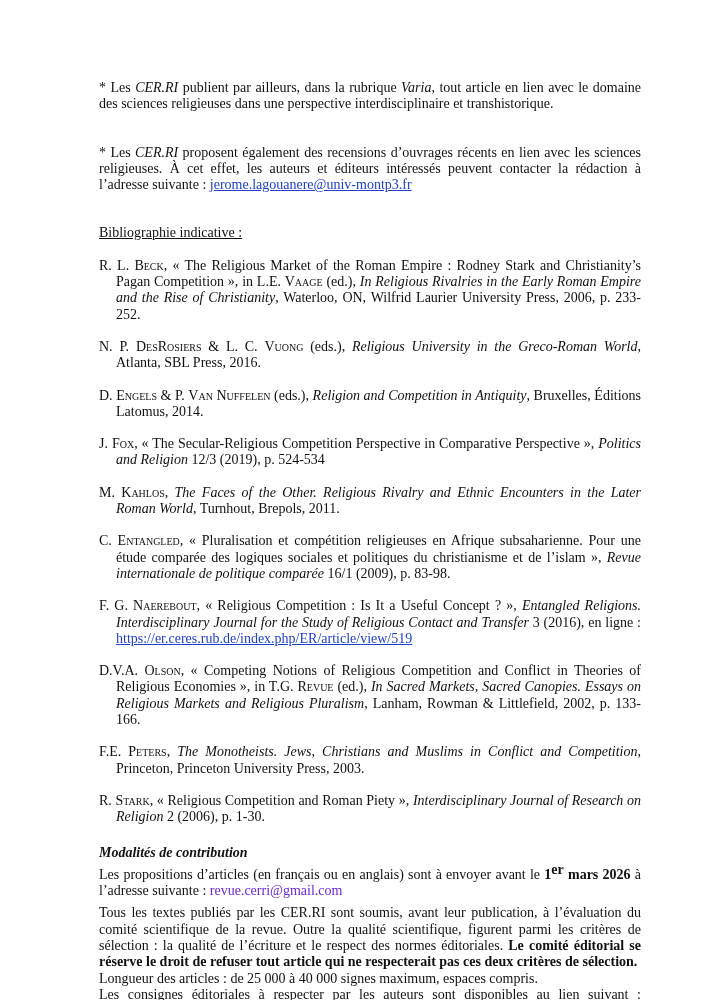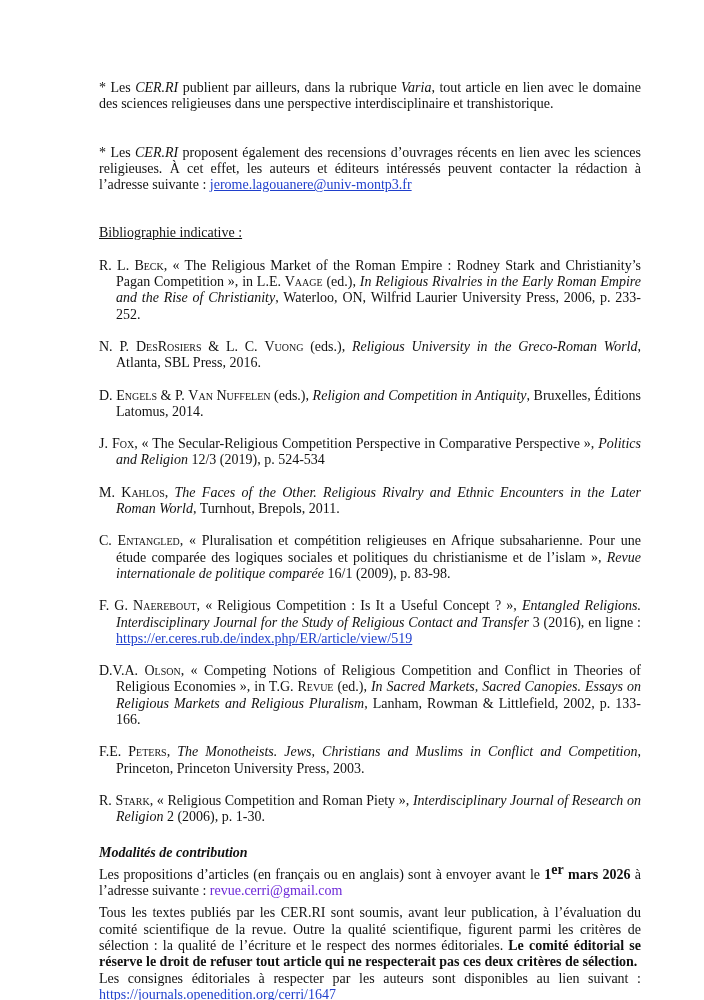--- a/index.html
+++ b/index.html
@@ -44,17 +44,18 @@
     <li><span>C. </span><span class="sc">Entangled</span><span>, « Pluralisation et compétition religieuses en Afrique subsaharienne. Pour une étude comparée des logiques sociales et politiques du christianisme et de l’islam », </span><i>Revue internationale de politique comparée</i><span> 16/1 (2009), p. 83-98.</span></li>
     <li><span>F. G. </span><span class="sc">Naerebout</span><span>, « Religious Competition : Is It a Useful Concept ? », </span><i>Entangled Religions. Interdisciplinary Journal for the Study of Religious Contact and Transfer</i><span> 3 (2016), en ligne : </span><a class="link">https://er.ceres.rub.de/index.php/ER/article/view/519</a></li>
     <li><span>D.V.A. </span><span class="sc">Olson</span><span>, « Competing Notions of Religious Competition and Conflict in Theories of Religious Economies », in T.G. </span><span class="sc">Revue</span><span> (ed.), </span><i>In Sacred Markets, Sacred Canopies. Essays on Religious Markets and Religious Pluralism</i><span>, Lanham, Rowman &amp; Littlefield, 2002, p. 133-166.</span></li>
     <li><span>F.E. </span><span class="sc">Peters</span><span>, </span><i>The Monotheists. Jews, Christians and Muslims in Conflict and Competition</i><span>, Princeton, Princeton University Press, 2003.</span></li>
     <li><span>R. </span><span class="sc">Stark</span><span>, « Religious Competition and Roman Piety », </span><i>Interdisciplinary Journal of Research on Religion</i><span> 2 (2006), p. 1-30.</span></li>
   </ul>
 
   <p class="gap-sec h">Modalités de contribution</p>
   <p class="gap-md"><span>Les propositions d’articles (en français ou en anglais) sont à envoyer avant le </span><b><span>1</span><sup>er</sup><span> mars 2026</span></b><span> à l’adresse suivante : </span><a class="link-plain">revue.cerri@gmail.com</a></p>
   <p class="gap-md"><span>Tous les textes publiés par les CER.RI sont soumis, avant leur publication, à l’évaluation du comité scientifique de la revue. Outre la qualité scientifique, figurent parmi les critères de sélection : la qualité de l’écriture et le respect des normes éditoriales. </span><b>Le comité éditorial se réserve le droit de refuser tout article qui ne respecterait pas ces deux critères de sélection.</b></p>
+  <p>Longueur des articles : de 25 000 à 40 000 signes maximum, espaces compris.</p>
   <p><span>Les consignes éditoriales à respecter par les auteurs sont disponibles au lien suivant : </span><a class="link">https://journals.openedition.org/cerri/1647</a></p>
 
   <p class="gap-sec h">Présentation de la revue</p>
 
 </div>
 
 </body></html>

